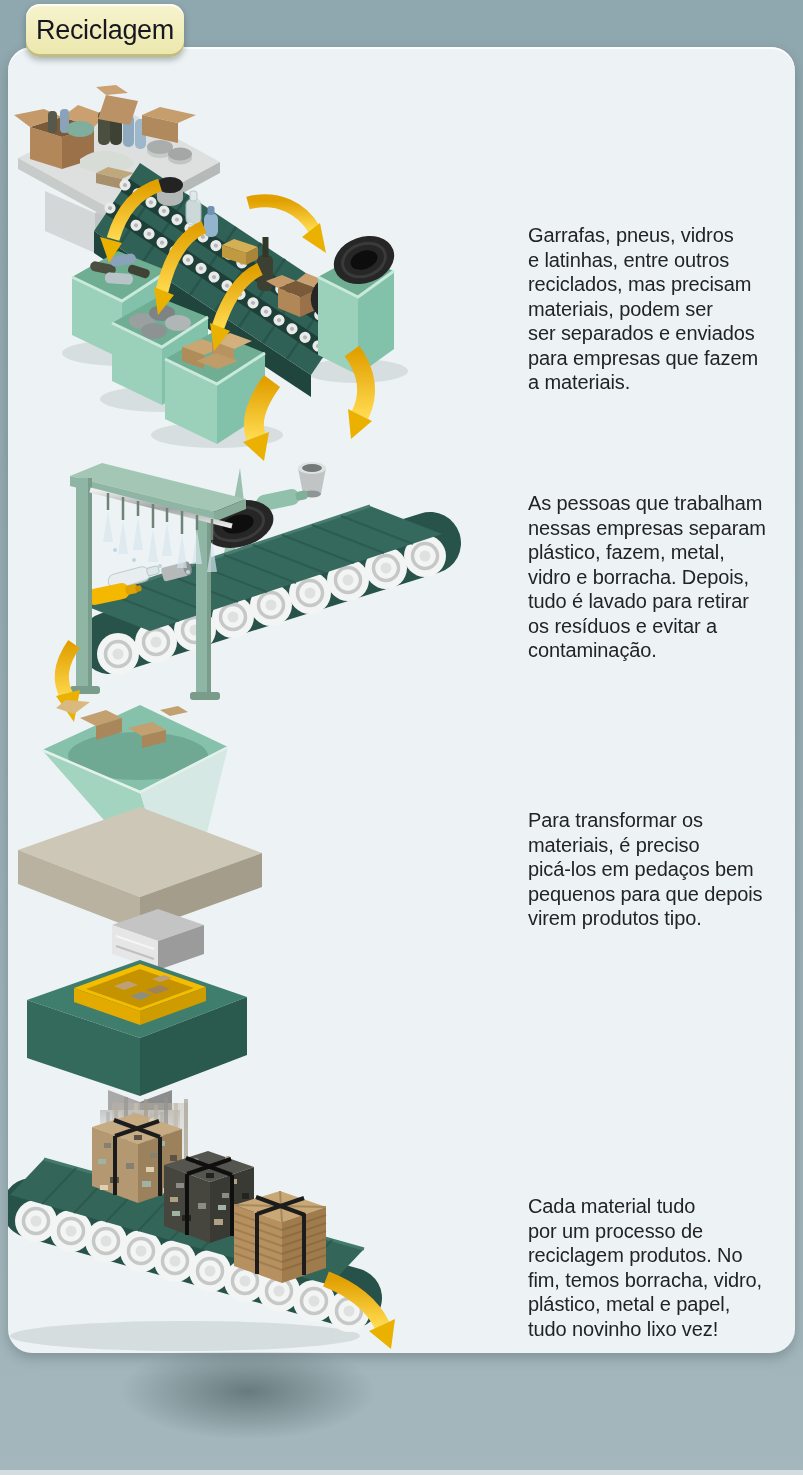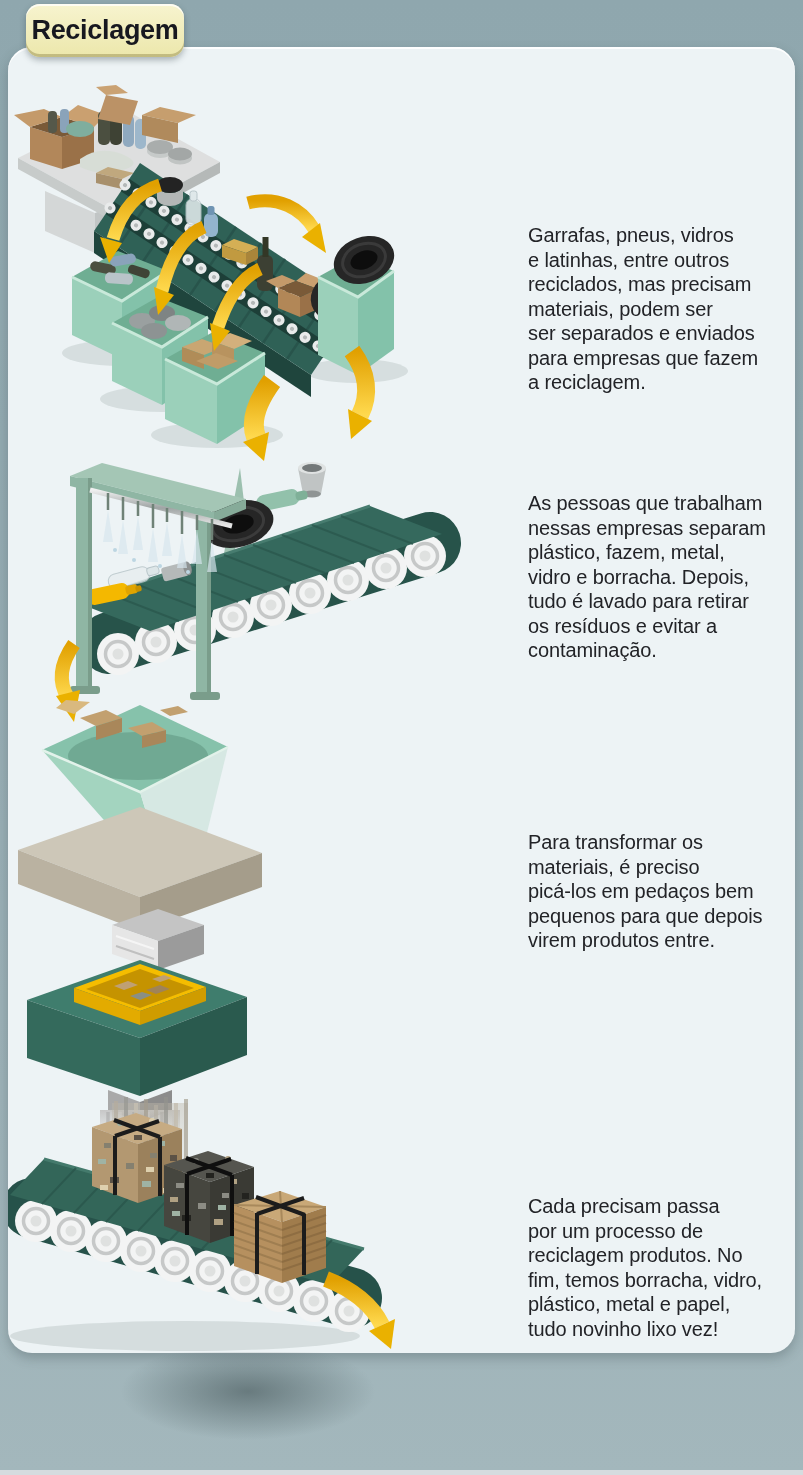--- a/index.html
+++ b/index.html
@@ -14,29 +14,29 @@
     background:#edf3f5;border-radius:24px;overflow:hidden;
     box-shadow:0 5px 12px rgba(45,60,65,.28), inset 0 2px 0 rgba(255,255,255,.85);
   }
   .badge{
     position:absolute;left:26px;top:4px;width:158px;height:53px;z-index:5;
     background:linear-gradient(180deg,#f7f4cf,#ece7ab);
     border-radius:14px;
     box-shadow:0 3px 6px rgba(40,55,60,.35), inset 0 -3px 0 rgba(160,152,92,.55), inset 0 2px 0 rgba(255,255,255,.75);
     display:flex;align-items:center;justify-content:center;
   }
-  .badge span{font-weight:bold;font-size:27px;color:#17181f;letter-spacing:-0.3px}
+  .badge span{font-weight:normal;font-size:27px;color:#17181f;letter-spacing:-0.3px}
   .illus{position:absolute}
   .illus1{left:2px;top:38px}
   .illus2{left:2px;top:391px}
   .illus3{left:2px;top:651px}
   .illus4{left:-8px;top:1046px}
   .step-text{position:absolute;left:520px;width:256px;font-size:20px;line-height:24.5px;color:#222327;letter-spacing:-0.1px}
   .step-text .line{display:block;white-space:nowrap}
-  .t1{top:176px}.t2{top:444px}.t3{top:783px}.t4{top:1147px}
+  .t1{top:176px}.t2{top:444px}.t3{top:761px}.t4{top:1147px}
   .floor-shadow{
     position:absolute;left:78px;top:1352px;width:340px;height:123px;z-index:1;
     background:radial-gradient(ellipse 52% 55% at 50% 32%, rgba(42,58,60,.48), rgba(42,58,60,0) 72%);
   }
   .bottom-strip{position:absolute;left:0;bottom:0;width:803px;height:5px;background:#d5dcdf;z-index:2}
 </style>
 </head>
 <body>
 
 <div class="panel">
@@ -550,40 +550,40 @@
     </g>
   </svg>
 
   <div class="step-text t1">
     <span class="line">Garrafas, pneus, vidros</span>
     <span class="line">e latinhas, entre outros</span>
     <span class="line">reciclados, mas precisam</span>
     <span class="line">materiais, podem ser</span>
     <span class="line">ser separados e enviados</span>
     <span class="line">para empresas que fazem</span>
-    <span class="line">a reciclagem.</span>
+    <span class="line">a materiais.</span>
   </div>
   <div class="step-text t2">
     <span class="line">As pessoas que trabalham</span>
     <span class="line">nessas empresas separam</span>
     <span class="line">plástico, fazem, metal,</span>
     <span class="line">vidro e borracha. Depois,</span>
     <span class="line">tudo é lavado para retirar</span>
     <span class="line">os resíduos e evitar a</span>
     <span class="line">contaminação.</span>
   </div>
   <div class="step-text t3">
     <span class="line">Para transformar os</span>
     <span class="line">materiais, é preciso</span>
     <span class="line">picá-los em pedaços bem</span>
     <span class="line">pequenos para que depois</span>
-    <span class="line">virem produtos entre.</span>
+    <span class="line">virem produtos tipo.</span>
   </div>
   <div class="step-text t4">
-    <span class="line">Cada precisam passa</span>
+    <span class="line">Cada material tudo</span>
     <span class="line">por um processo de</span>
     <span class="line">reciclagem produtos. No</span>
     <span class="line">fim, temos borracha, vidro,</span>
     <span class="line">plástico, metal e papel,</span>
     <span class="line">tudo novinho lixo vez!</span>
   </div>
 </div>
 
 <div class="badge">
   <span>Reciclagem</span>

